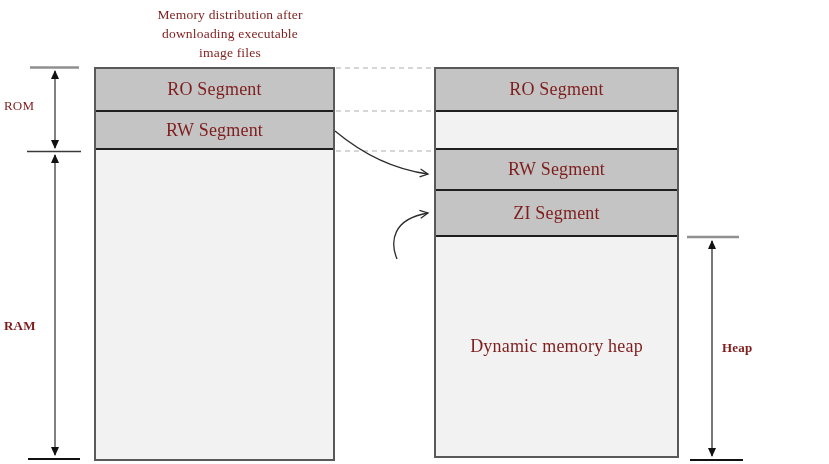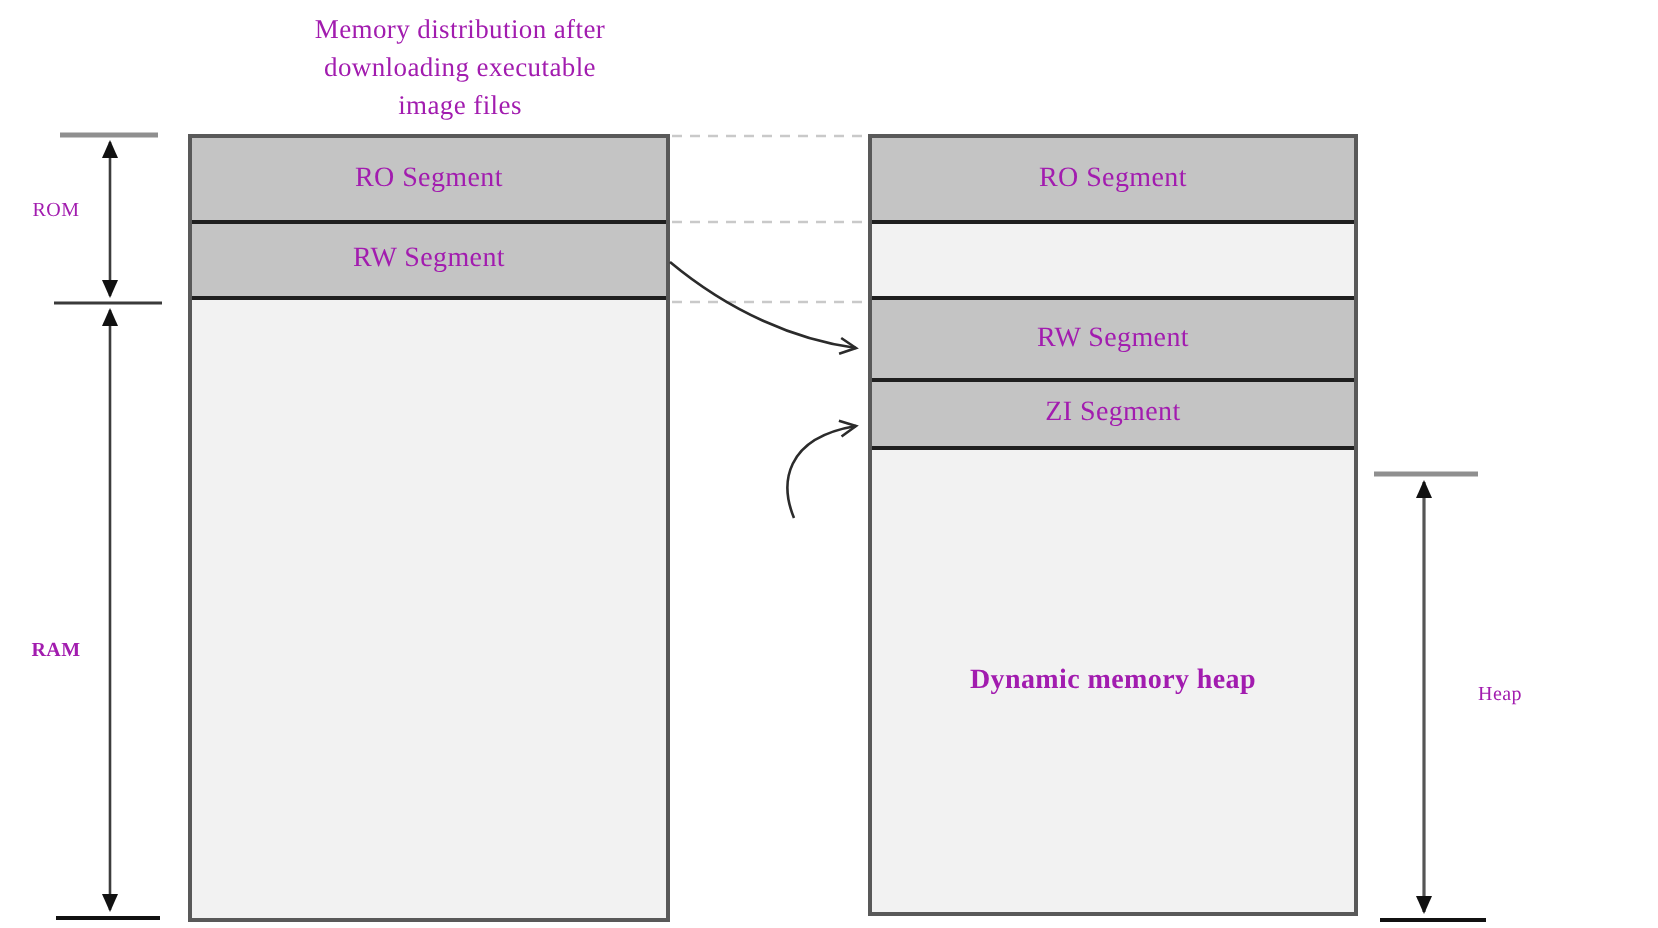--- a/index.html
+++ b/index.html
@@ -1,47 +1,47 @@
 <!DOCTYPE html>
 <html><head>
 <meta charset="utf-8">
 <style>
   html,body{margin:0;padding:0;background:#fff;}
   #stage{
     position:relative;width:829px;height:464px;background:#ffffff;overflow:hidden;
-    font-family:"Liberation Serif","DejaVu Serif",serif;color:#a21caf;
+    font-family:"Liberation Serif","DejaVu Serif",serif;color:#7f1d1d;
   }
   .title{
     position:absolute;text-align:center;font-size:13.5px;line-height:19px;
     white-space:pre-line;letter-spacing:.2px;
   }
   #left-title{left:130px;top:5px;width:200px;}
   #right-title{left:468px;top:13px;width:200px;}
   .membox{
     position:absolute;box-sizing:border-box;border:2px solid #595959;
     display:flex;flex-direction:column;
   }
   #left-box{left:94px;top:67px;width:241px;height:394px;}
   #right-box{left:434px;top:67px;width:245px;height:391px;}
   .seg{
     box-sizing:border-box;display:flex;align-items:center;justify-content:center;
-    font-size:14px;letter-spacing:.2px;flex:0 0 auto;
+    font-size:18px;letter-spacing:.2px;flex:0 0 auto;
   }
   .seg.dark{background:#c4c4c4;}
   .seg.light{background:#f2f2f2;}
   .seg.sep{border-bottom:2px solid #1f1f1f;}
-  .seg.fill{flex:1 1 auto;font-weight:bold;}
+  .seg.fill{flex:1 1 auto;}
   .side-label{
-    position:absolute;font-size:10px;text-align:center;white-space:pre-line;line-height:19px;
+    position:absolute;font-size:13px;white-space:pre-line;line-height:19px;
     letter-spacing:.2px;
   }
   #rom-label{left:4px;top:96px;width:48px;}
   #ram-label{left:4px;top:316px;width:48px;font-weight:bold;}
   #zi-end-label{left:722px;top:228px;width:104px;}
-  #heap-label{left:722px;top:338px;width:56px;}
+  #heap-label{left:722px;top:338px;width:56px;font-weight:bold;}
   #overlay{position:absolute;left:0;top:0;pointer-events:none;}
 </style>
 </head>
 <body>
 
 <div id="stage">
 
   <div class="title" id="left-title">Memory distribution after
 downloading executable
 image files</div>
@@ -49,21 +49,21 @@
   <div class="membox" id="left-box">
     <div class="seg dark sep" style="height:43px">RO Segment</div>
     <div class="seg dark sep" style="height:38px">RW Segment</div>
     <div class="seg light fill"></div>
   </div>
 
   <div class="membox" id="right-box">
     <div class="seg dark sep" style="height:43px">RO Segment</div>
     <div class="seg light sep" style="height:38px"></div>
     <div class="seg dark sep" style="height:41px">RW Segment</div>
-    <div class="seg dark sep" style="height:34px">ZI Segment</div>
+    <div class="seg dark sep" style="height:46px">ZI Segment</div>
     <div class="seg light fill">Dynamic memory heap</div>
   </div>
 
   <div class="side-label" id="rom-label">ROM</div>
   <div class="side-label" id="ram-label">RAM</div>
   <div class="side-label" id="heap-label">Heap</div>
 
   <svg id="overlay" width="829" height="464" viewBox="0 0 829 464">
     <defs>
       <marker id="tri" markerWidth="10" markerHeight="8" refX="8" refY="4" orient="auto-start-reverse" markerUnits="userSpaceOnUse">

